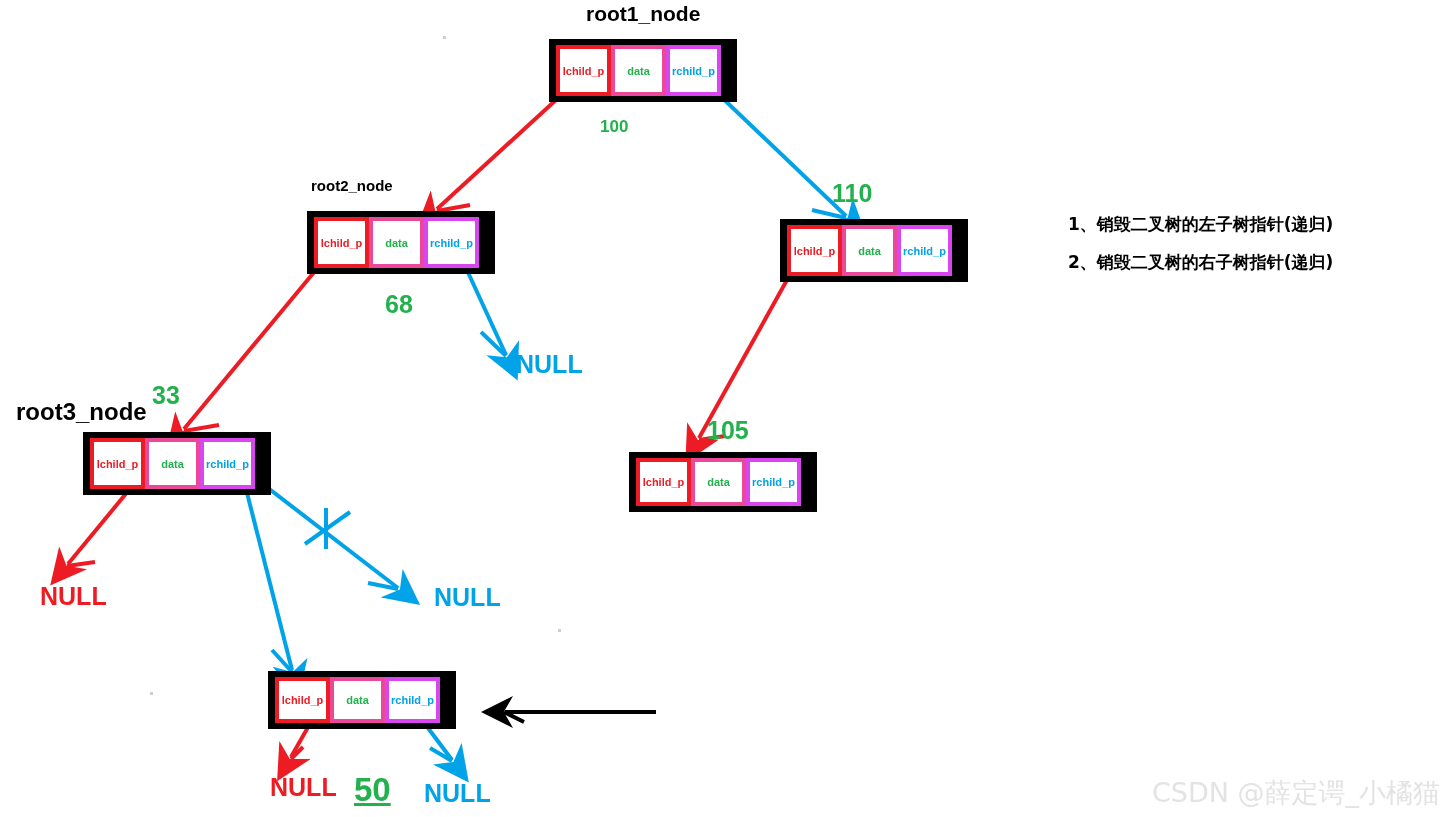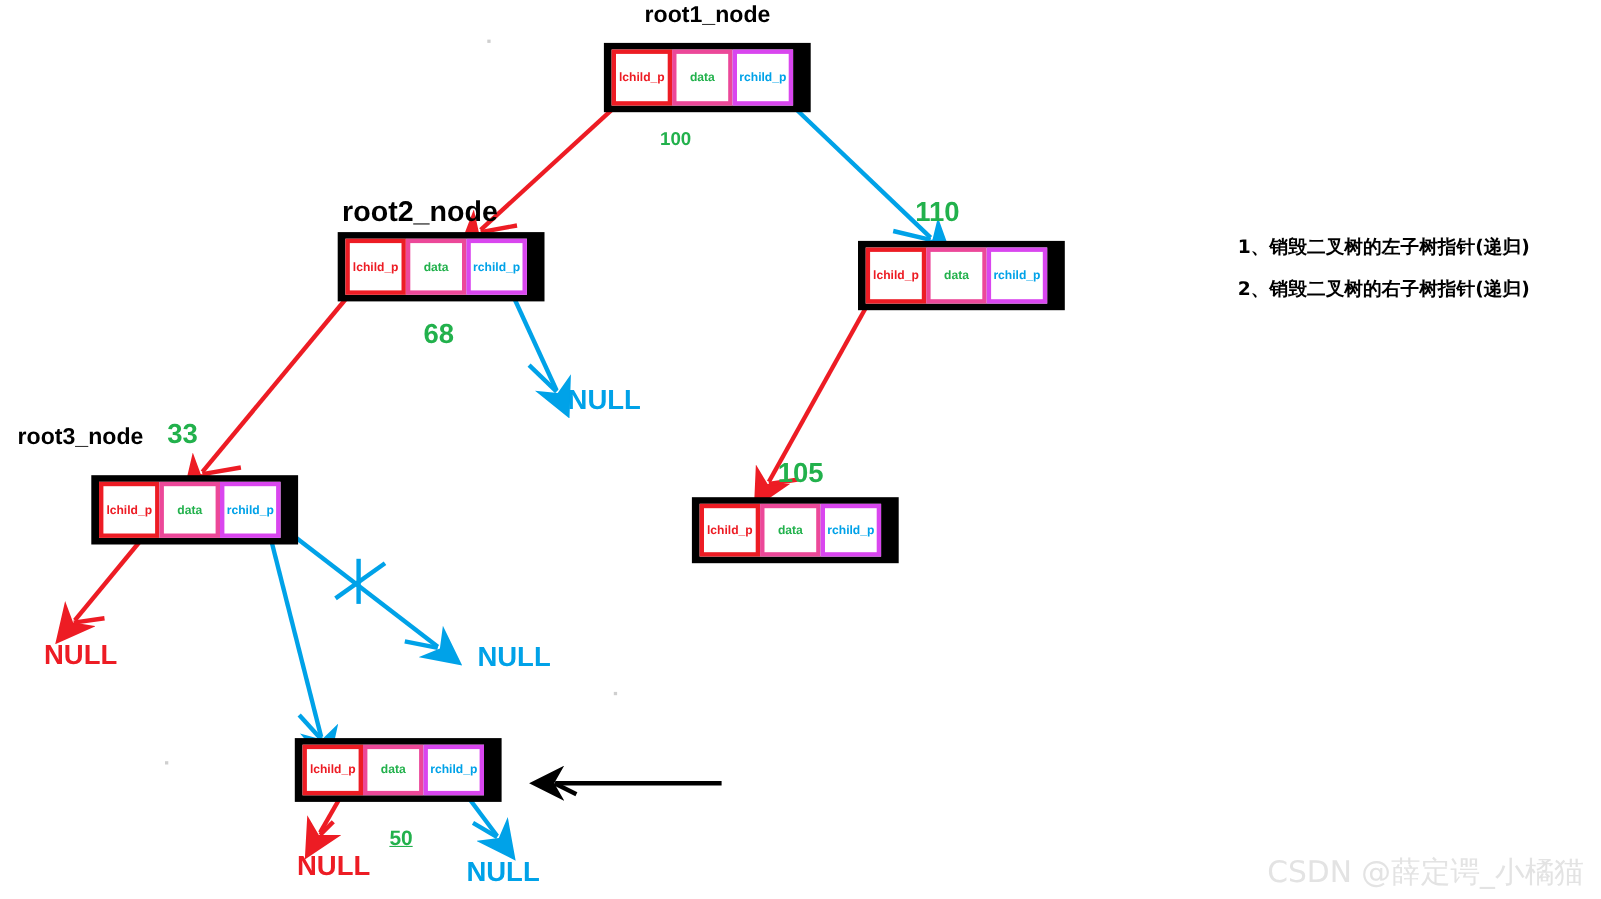--- a/index.html
+++ b/index.html
@@ -43,21 +43,20 @@
   .null-blue{
     position:absolute;font-weight:bold;color:#00a2e8;white-space:nowrap;
   }
 
   
   #notes{position:absolute;left:1068px;top:213px;width:380px;}
   .note-line{
     font-weight:bold;color:#000000;font-size:17px;
     margin-bottom:15px;white-space:nowrap;
     font-family:"DejaVu Sans","Liberation Sans",sans-serif;
-    text-align:center;
   }
   .note-line.indent{margin-left:62px;}
 
   
   #watermark{
     position:absolute;left:1152px;top:775px;
     font-size:27px;color:#e3e3e3;white-space:nowrap;
     font-family:"DejaVu Sans","Liberation Sans",sans-serif;
   }
   .speck{position:absolute;background:#cfcfcf;width:3px;height:3px;}
@@ -141,37 +140,37 @@
   </svg>
 
   <div class="node-name" style="left:586px;top:2px;font-size:21px;">root1_node</div>
   <div class="node" style="left:549px;top:39px;width:188px;height:63px;">
     <div class="cell l" style="width:55px;font-size:11px;">lchild_p</div>
     <div class="cell d" style="width:55px;font-size:11px;">data</div>
     <div class="cell r" style="width:55px;font-size:11px;">rchild_p</div>
   </div>
   <div class="addr" style="left:584px;top:117px;font-size:17px;margin-left:16px;">100</div>
 
-  <div class="node-name" style="left:311px;top:177px;font-size:26px;">root2_node</div>
+  <div class="node-name" style="left:311px;top:177px;font-size:15px;">root2_node</div>
   <div class="node" style="left:307px;top:211px;width:188px;height:63px;">
     <div class="cell l" style="width:55px;font-size:11px;">lchild_p</div>
     <div class="cell d" style="width:55px;font-size:11px;">data</div>
     <div class="cell r" style="width:55px;font-size:11px;">rchild_p</div>
   </div>
   <div class="addr" style="left:385px;top:290px;font-size:25px;">68</div>
   <div class="null-blue" style="left:516px;top:350px;font-size:25px;">NULL</div>
 
   <div class="addr" style="left:832px;top:179px;font-size:25px;">110</div>
   <div class="node" style="left:780px;top:219px;width:188px;height:63px;">
     <div class="cell l" style="width:55px;font-size:11px;">lchild_p</div>
     <div class="cell d" style="width:55px;font-size:11px;">data</div>
     <div class="cell r" style="width:55px;font-size:11px;">rchild_p</div>
   </div>
 
-  <div class="node-name" style="left:16px;top:386px;font-size:21px;">root3_node</div>
+  <div class="node-name" style="left:16px;top:398px;font-size:24px;">root3_node</div>
   <div class="addr" style="left:152px;top:381px;font-size:25px;">33</div>
   <div class="node" style="left:83px;top:432px;width:188px;height:63px;">
     <div class="cell l" style="width:55px;font-size:11px;">lchild_p</div>
     <div class="cell d" style="width:55px;font-size:11px;">data</div>
     <div class="cell r" style="width:55px;font-size:11px;">rchild_p</div>
   </div>
   <div class="null-red" style="left:40px;top:582px;font-size:25px;">NULL</div>
   <div class="null-blue" style="left:434px;top:583px;font-size:25px;">NULL</div>
 
   <div class="addr" style="left:707px;top:416px;font-size:25px;">105</div>
@@ -179,21 +178,21 @@
     <div class="cell l" style="width:55px;font-size:11px;">lchild_p</div>
     <div class="cell d" style="width:55px;font-size:11px;">data</div>
     <div class="cell r" style="width:55px;font-size:11px;">rchild_p</div>
   </div>
 
   <div class="node" style="left:268px;top:671px;width:188px;height:58px;">
     <div class="cell l" style="width:55px;font-size:11px;">lchild_p</div>
     <div class="cell d" style="width:55px;font-size:11px;">data</div>
     <div class="cell r" style="width:55px;font-size:11px;">rchild_p</div>
   </div>
-  <div class="addr" style="left:354px;top:752px;font-size:19px;text-decoration:underline;">50</div>
+  <div class="addr" style="left:354px;top:771px;font-size:33px;text-decoration:underline;">50</div>
   <div class="null-red" style="left:270px;top:773px;font-size:25px;">NULL</div>
   <div class="null-blue" style="left:424px;top:779px;font-size:25px;">NULL</div>
 
   <div id="notes">
     <div class="note-line">1、销毁二叉树的左子树指针(递归)</div>
     <div class="note-line">2、销毁二叉树的右子树指针(递归)</div>
   </div>
 
   <div class="speck" style="left:443px;top:36px;"></div>
   <div class="speck" style="left:558px;top:629px;"></div>

